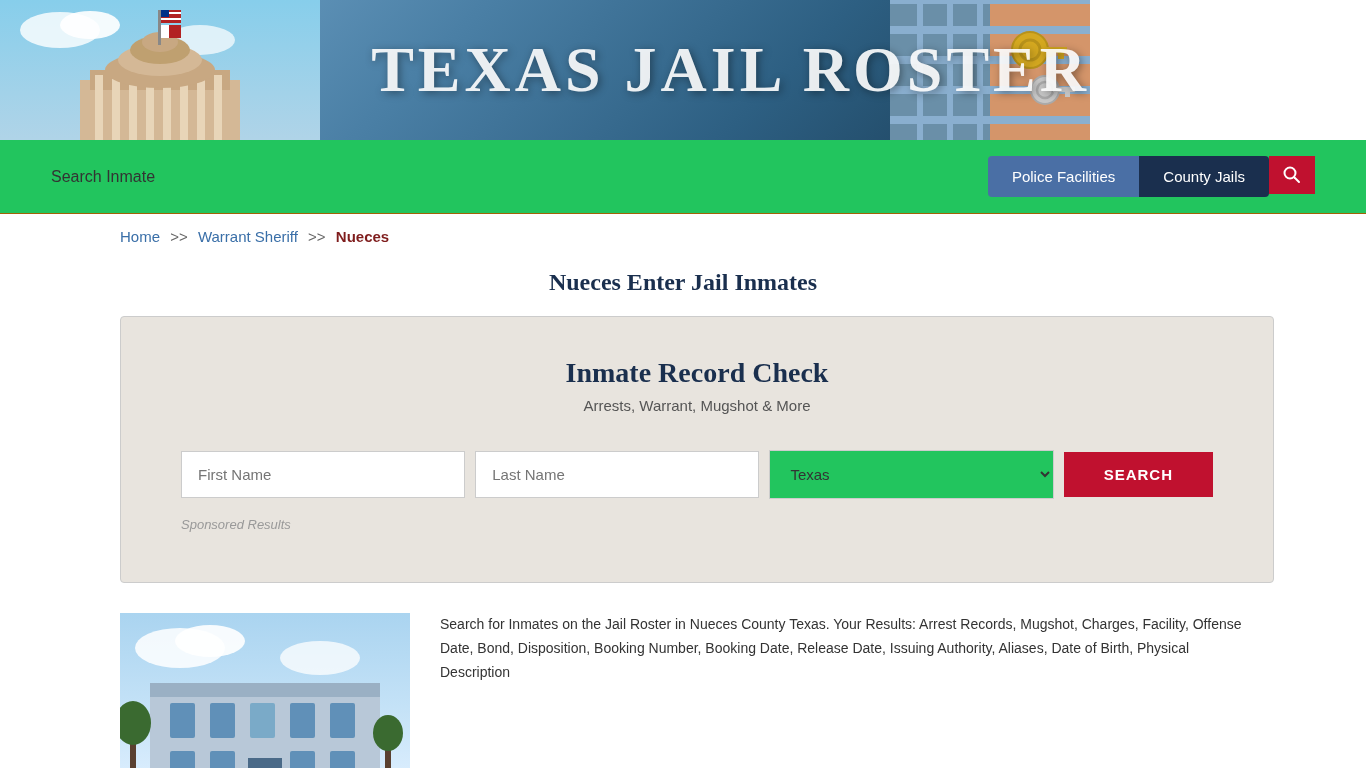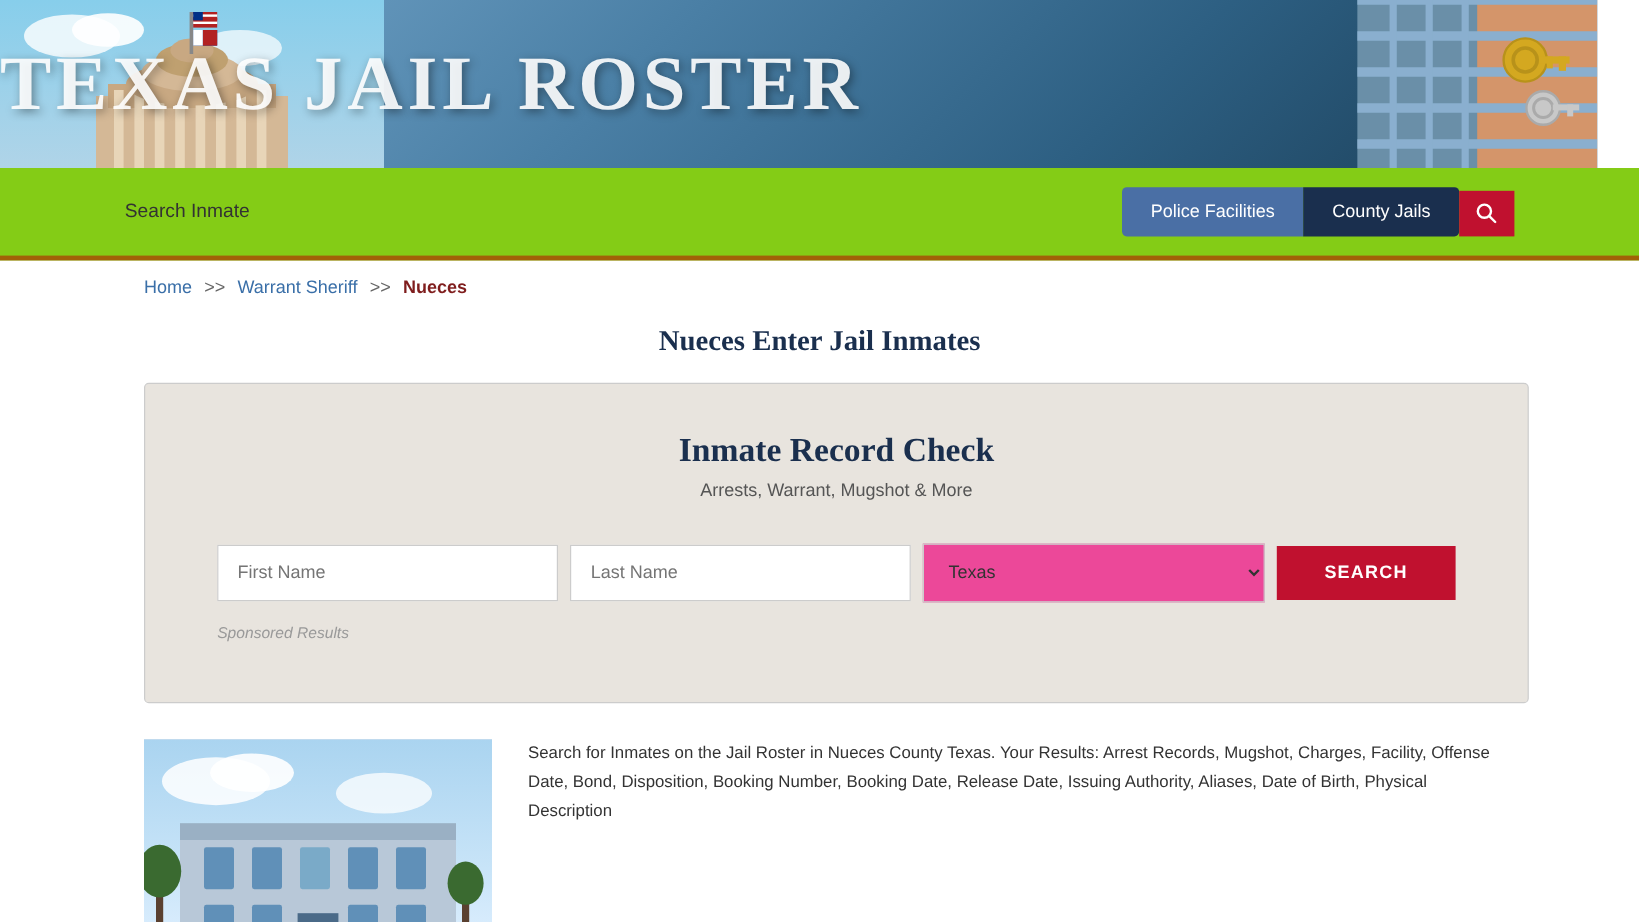--- a/index.html
+++ b/index.html
@@ -1,27 +1,27 @@
 <!DOCTYPE html>
 <html><head>
   <meta charset="utf-8">
   <style>
     * { margin: 0; padding: 0; box-sizing: border-box; }
     body { font-family: Arial, sans-serif; background: #fff; width: 1366px; min-height: 768px; overflow-x: hidden; }
 
     
     #header-banner {
-      width: 1331px;
+      width: 1090px;
       height: 140px;
       background: linear-gradient(135deg, #7aabcf 0%, #4a7fa5 40%, #2d5f82 70%, #1a3d56 100%);
       position: relative;
       overflow: hidden;
       display: flex;
       align-items: center;
-      justify-content: flex-start;
+      justify-content: flex-end;
     }
     #header-banner .capitol-img {
       position: absolute;
       left: 0;
       top: 0;
       width: 320px;
       height: 140px;
     }
     #header-banner .keys-img {
       position: absolute;
@@ -42,32 +42,32 @@
     }
 
     
     .capitol-svg { width: 320px; height: 140px; }
     .keys-svg { width: 200px; height: 140px; }
 
     
     #nav-bar {
       display: flex;
       align-items: center;
-      padding: 16px 104px;
-      background: #84cc16;
-      border-bottom: 4px solid #a16207;
+      padding: 16px 51px;
+      background: #22c55e;
+      border-bottom: 1px solid #a16207;
     }
     #nav-bar .search-inmate-label {
       font-size: 16px;
       color: #333;
       margin-right: auto;
     }
     .nav-buttons {
       display: flex;
-      align-items: flex-end;
+      align-items: flex-start;
       gap: 0;
       margin-left: 20px;
     }
     .nav-btn {
       padding: 12px 24px;
       font-size: 15px;
       font-weight: 500;
       cursor: pointer;
       border: none;
       color: #fff;
@@ -164,21 +164,21 @@
       border: 1px solid #ccc;
       background: #fff;
       color: #999;
       outline: none;
     }
     .search-form select {
       flex: 1;
       padding: 14px 16px;
       font-size: 15px;
       border: 1px solid #ccc;
-      background: #ec4899;
+      background: #22c55e;
       color: #333;
       outline: none;
       appearance: auto;
     }
     .search-form .search-submit {
       background: #c0112f;
       color: #fff;
       border: none;
       padding: 14px 40px;
       font-size: 15px;

